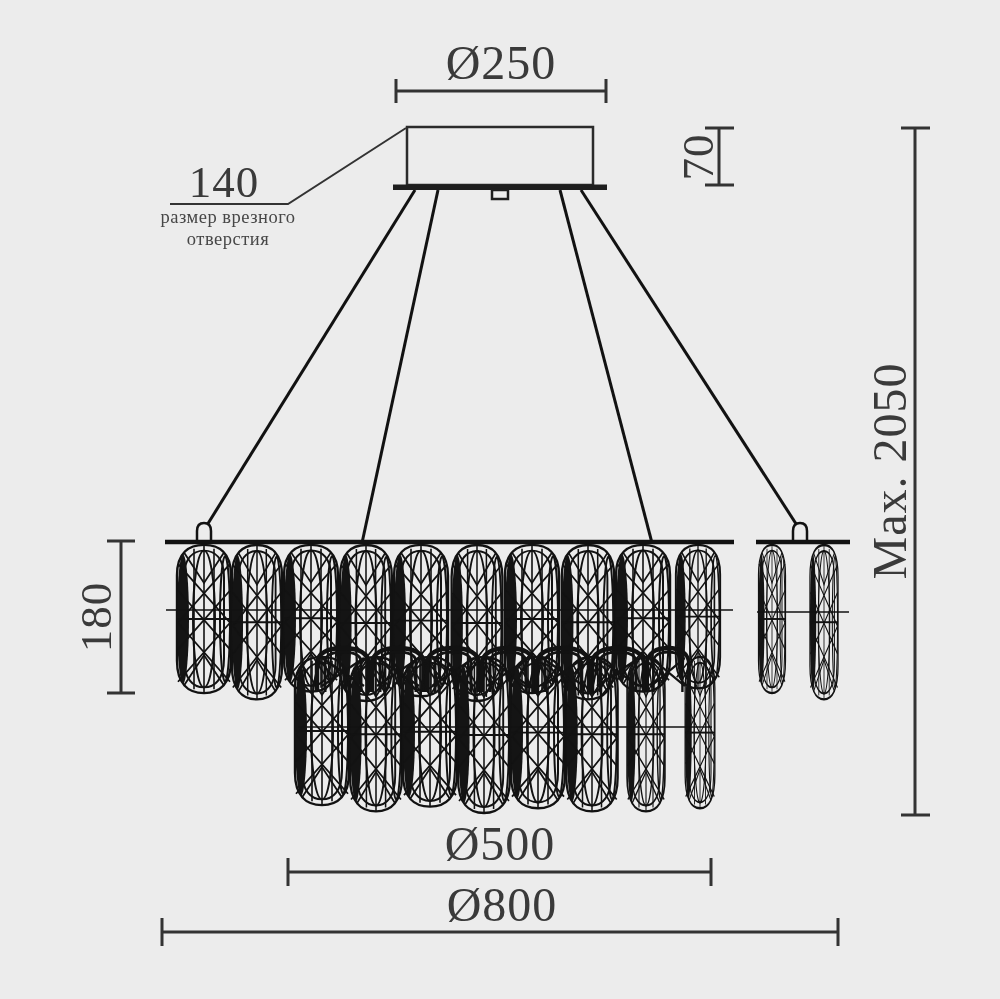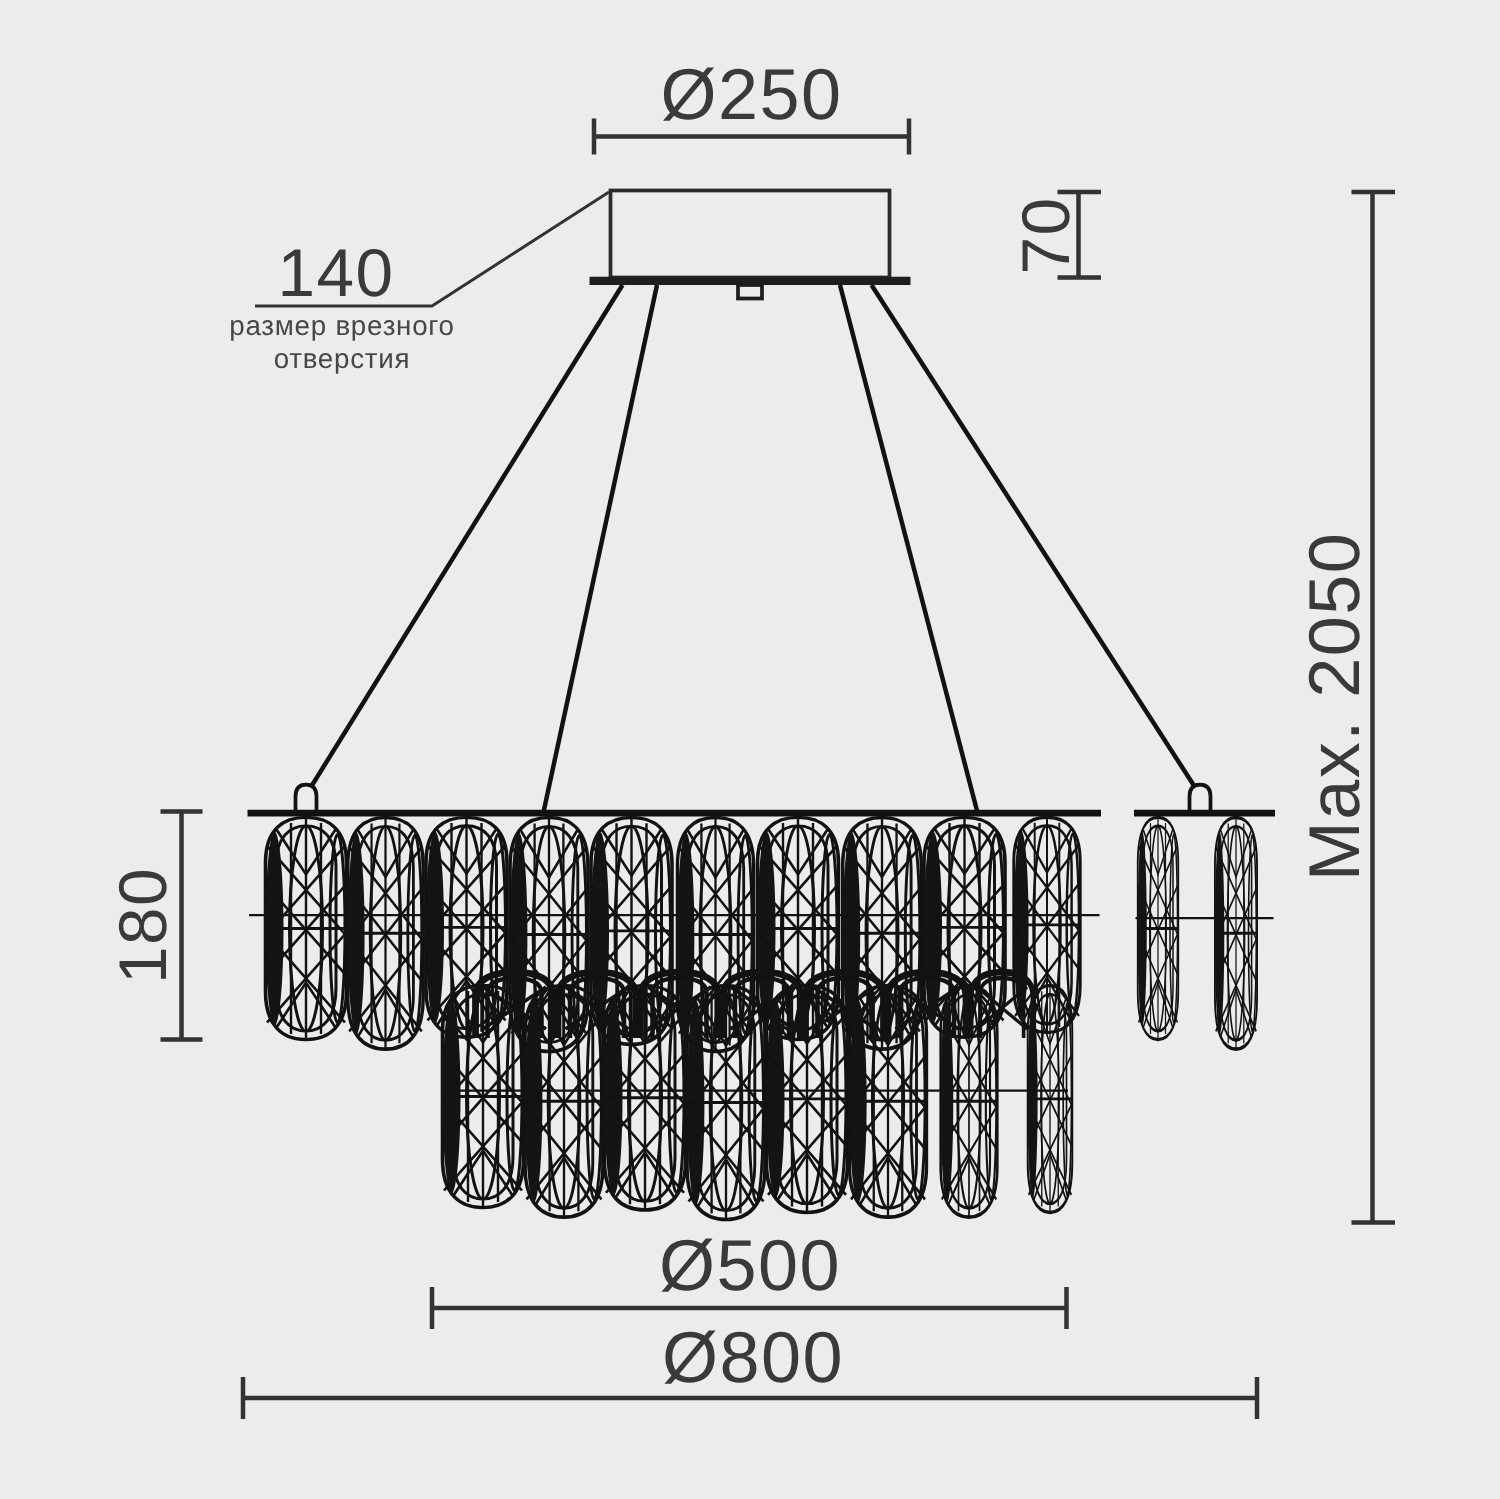--- a/index.html
+++ b/index.html
@@ -1,17 +1,17 @@
 <!DOCTYPE html>
 <html><head>
 <meta charset="utf-8">
 <style>
   html,body{margin:0;padding:0;background:#ececec;}
   .stage{position:relative;width:1000px;height:999px;background:#ececec;overflow:hidden;
-         font-family:Liberation Sans, sans-serif;}
+         font-family:Liberation Serif, serif;}
   svg{display:block;}
   .dimline{stroke:#333333;stroke-width:3;fill:none;stroke-linecap:butt;}
   .thin{stroke:#333333;stroke-width:2;fill:none;}
   .dimtext{fill:#3a3a3a;font-size:48px;letter-spacing:1px;}
   .dimtext-sm{fill:#3a3a3a;font-size:45px;letter-spacing:1px;}
   .notetext{fill:#474747;font-size:18.5px;letter-spacing:0.5px;}
   .ch{stroke:#121212;fill:none;}
 </style>
 </head>
 <body>

